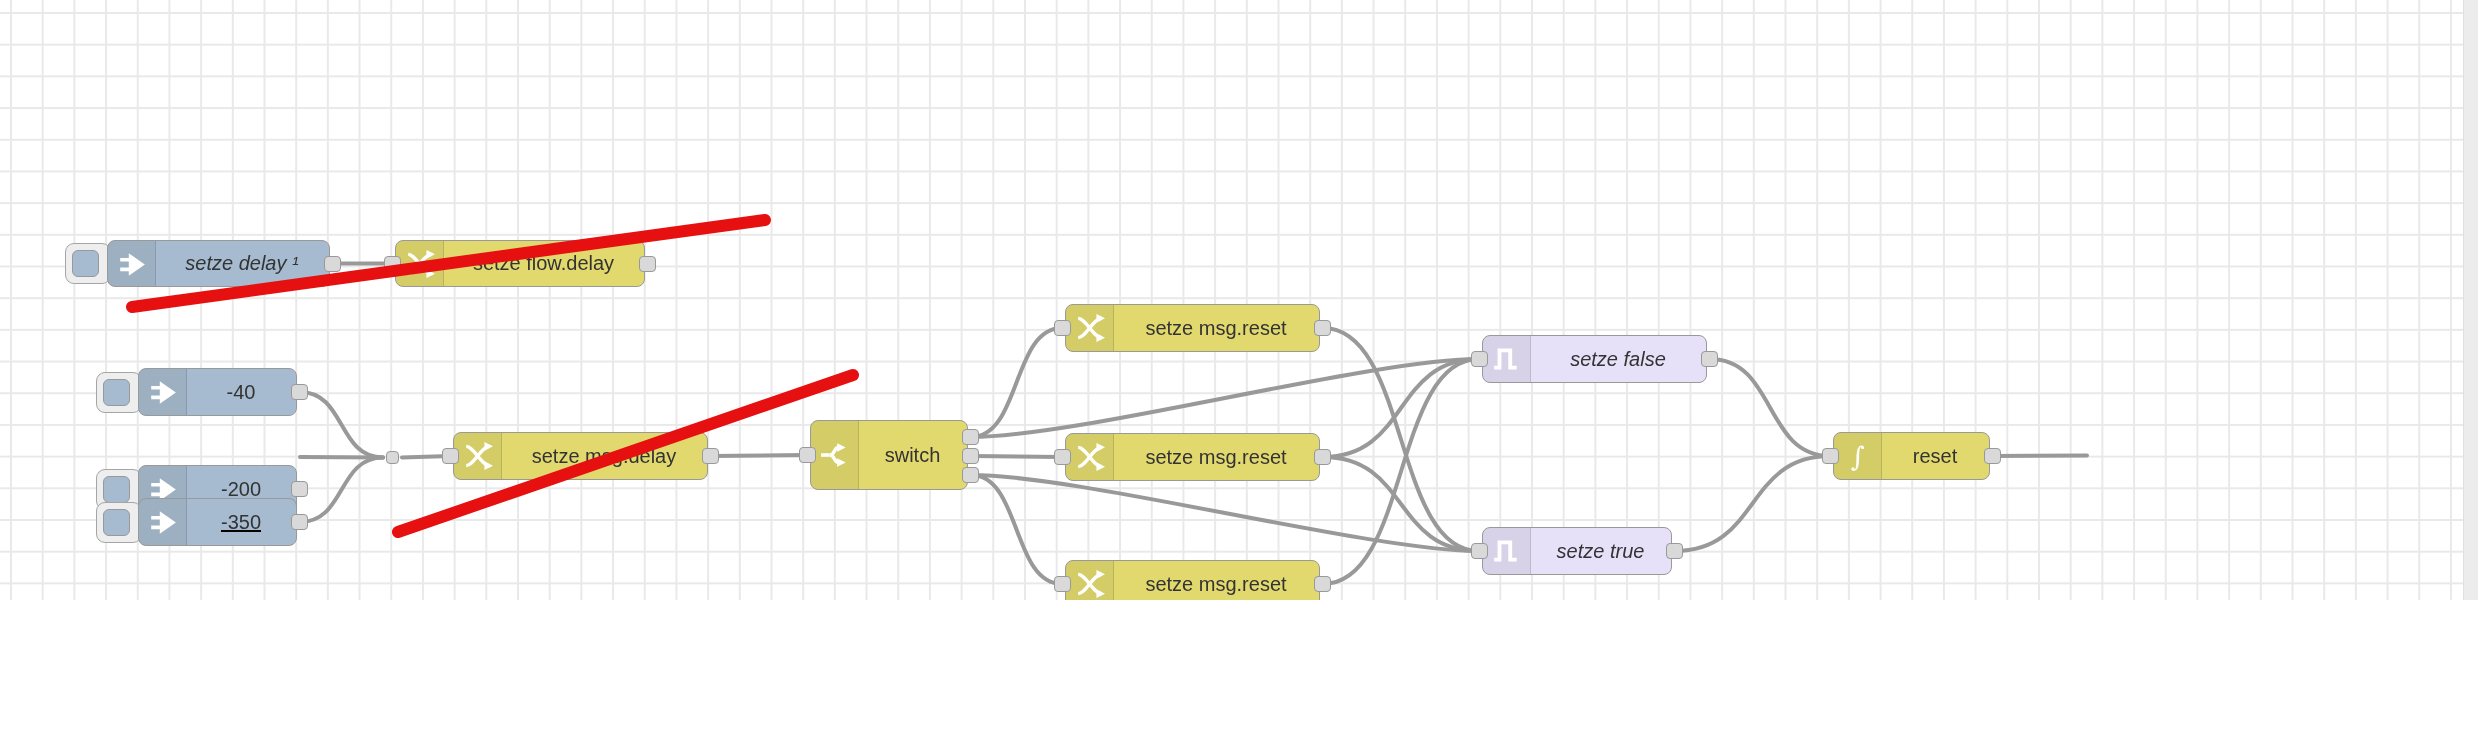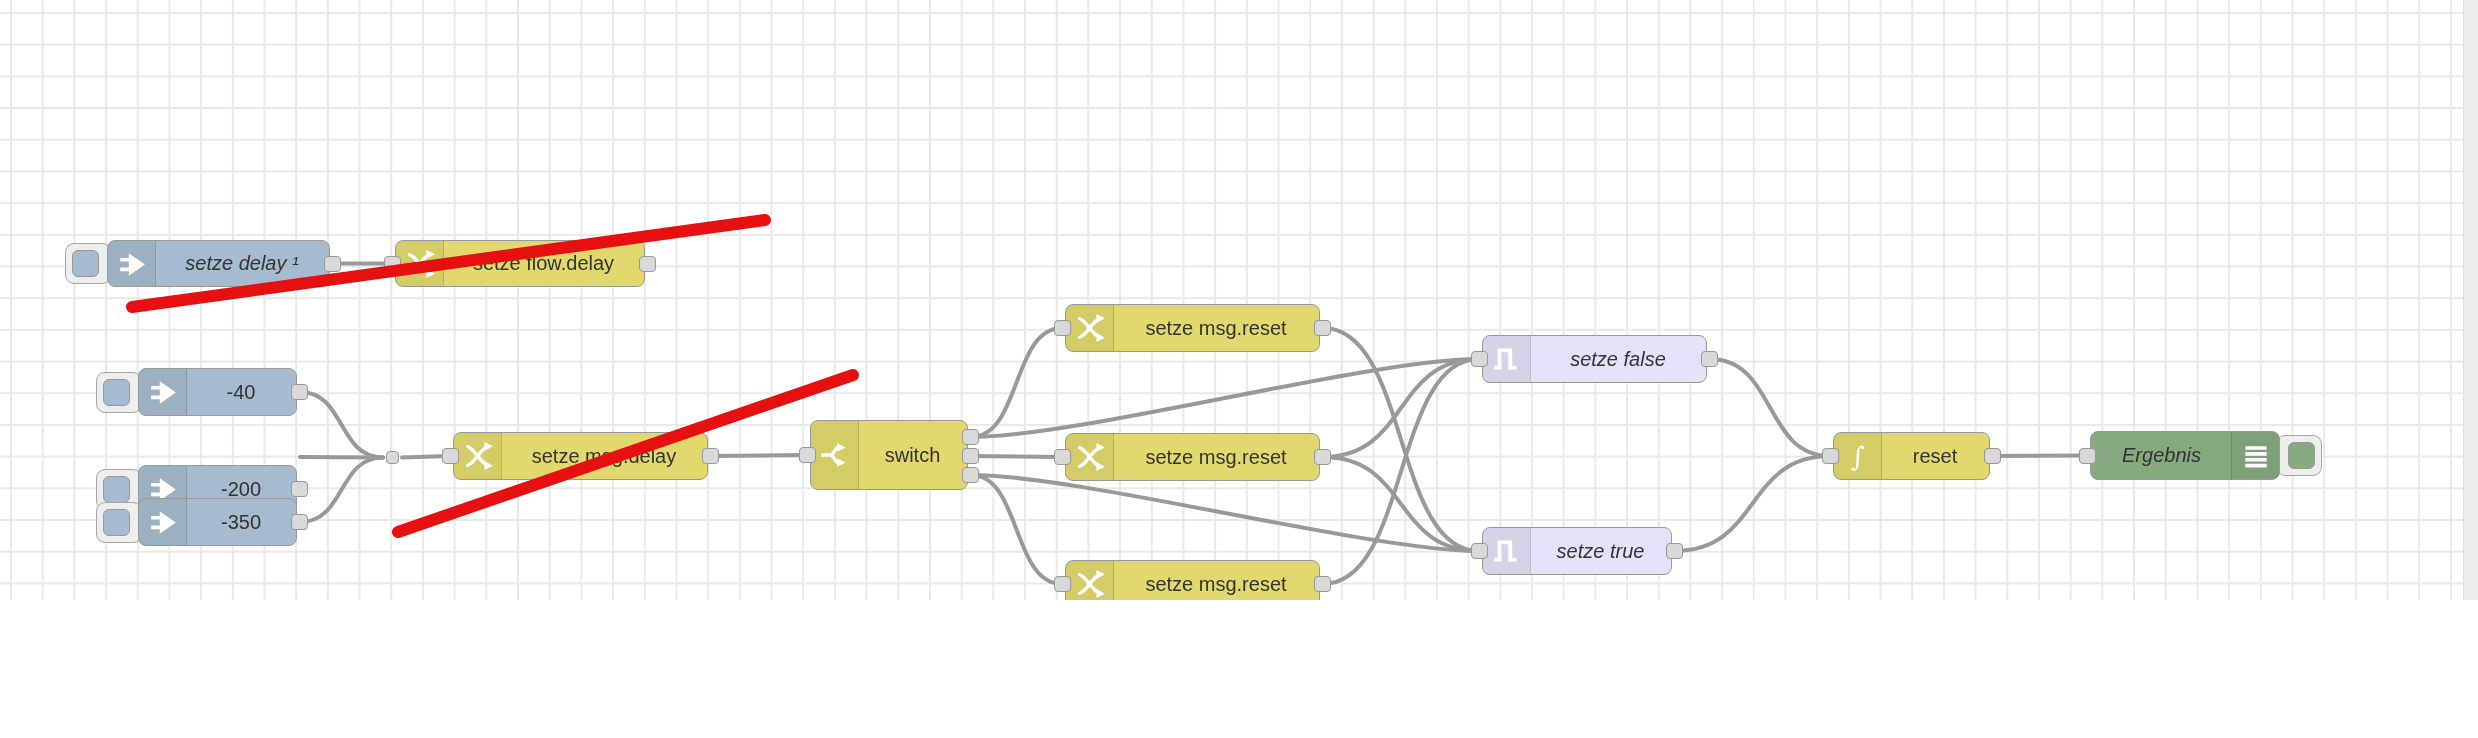--- a/index.html
+++ b/index.html
@@ -140,21 +140,21 @@
             <path d="M3 10h9M3 19h9" stroke="#fff" stroke-width="3.4" fill="none"></path>
             <path d="M11 4 L26 14.5 L11 25 Z" fill="#fff"></path>
           </svg>
         </div>
       </div>
   <div class="btn-inner" style="top: 10.5px; left: -35px; background: rgb(166, 187, 207);"></div>
       <div class="port" style="left: 153px; top: 16px;"></div>
     </div>
     <div class="node" style="left: 138px; top: 498px; width: 159px; height: 48px;">
       <div class="btn-outer" style="top: 3.5px; left: -42px;"></div>
-    <div class="node-body" style="background: rgb(166, 187, 207); padding-left: 47px;">
+    <div class="node-body" style="background: rgb(166, 187, 207); padding-left: 47px; text-decoration: underline;">
       <span class="node-label">-350</span>
     <div class="icon-area left">
           <svg viewBox="0 0 28 28">
             <path d="M3 10h9M3 19h9" stroke="#fff" stroke-width="3.4" fill="none"></path>
             <path d="M11 4 L26 14.5 L11 25 Z" fill="#fff"></path>
           </svg>
         </div>
       </div>
   <div class="btn-inner" style="top: 10.5px; left: -35px; background: rgb(166, 187, 207);"></div>
       <div class="port" style="left: 153px; top: 16px;"></div>
@@ -258,32 +258,19 @@
     </div>
     <div class="node" style="left: 1833px; top: 432px; width: 157px; height: 48px;">
     <div class="node-body" style="background: rgb(226, 217, 110); padding-left: 47px;">
       <span class="node-label">reset</span>
     <div class="icon-area left">
           <span class="glyph">∫</span>
         </div>
       </div>
   <div class="port" style="left: -11px; top: 16px;"></div>
       <div class="port" style="left: 151px; top: 16px;"></div>
-    </div>
-    <div class="node" style="left: 2090px; top: 431px; width: 190px; height: 49px;">
-      <div class="btn-outer" style="top: 4px; right: -42px;"></div>
-    <div class="node-body" style="background: rgb(135, 169, 128); padding-right: 47px;">
-      <span class="node-label" style="font-style: italic;">Ergebnis</span>
-    <div class="icon-area right">
-          <svg viewBox="0 0 28 28">
-            <path d="M4 6.5h20M4 12h20M4 17.5h20M4 23h20" stroke="#fff" stroke-width="3.4" fill="none"></path>
-          </svg>
-        </div>
-      </div>
-  <div class="btn-inner" style="top: 11px; right: -35px; background: rgb(135, 169, 128);"></div>
-      <div class="port" style="left: -11px; top: 16.5px;"></div>
     </div>
     <svg id="overlay-layer">
       <line x1="132" y1="307" x2="765" y2="220" stroke="#e61010" stroke-width="12" stroke-linecap="round"></line>
       <line x1="398" y1="532" x2="853" y2="375" stroke="#e61010" stroke-width="12" stroke-linecap="round"></line>
     </svg>
   <div id="scrollbar-v"></div>
 </div>
 
 </body></html>

